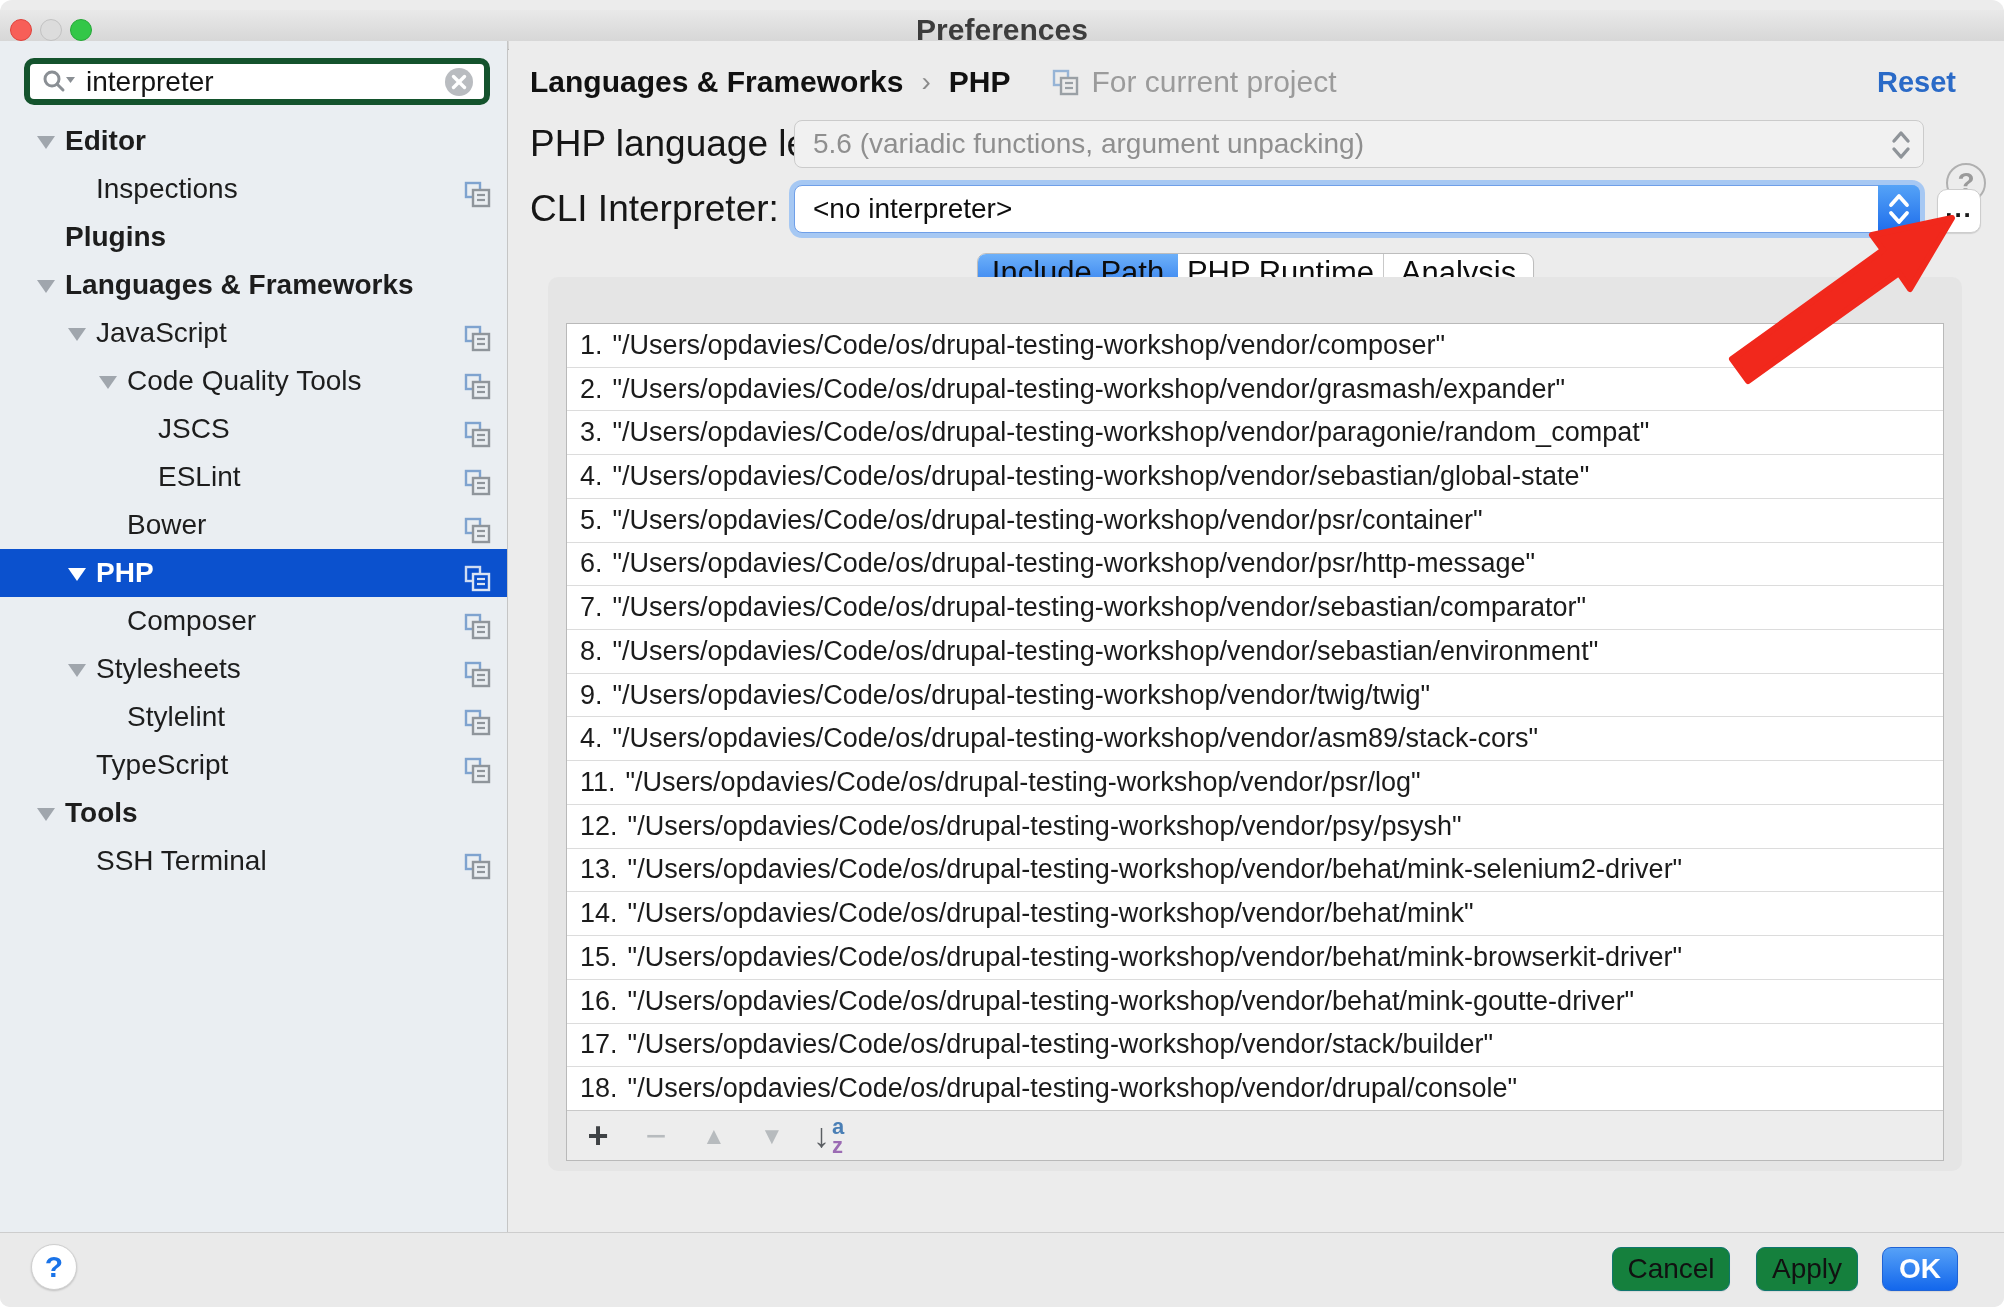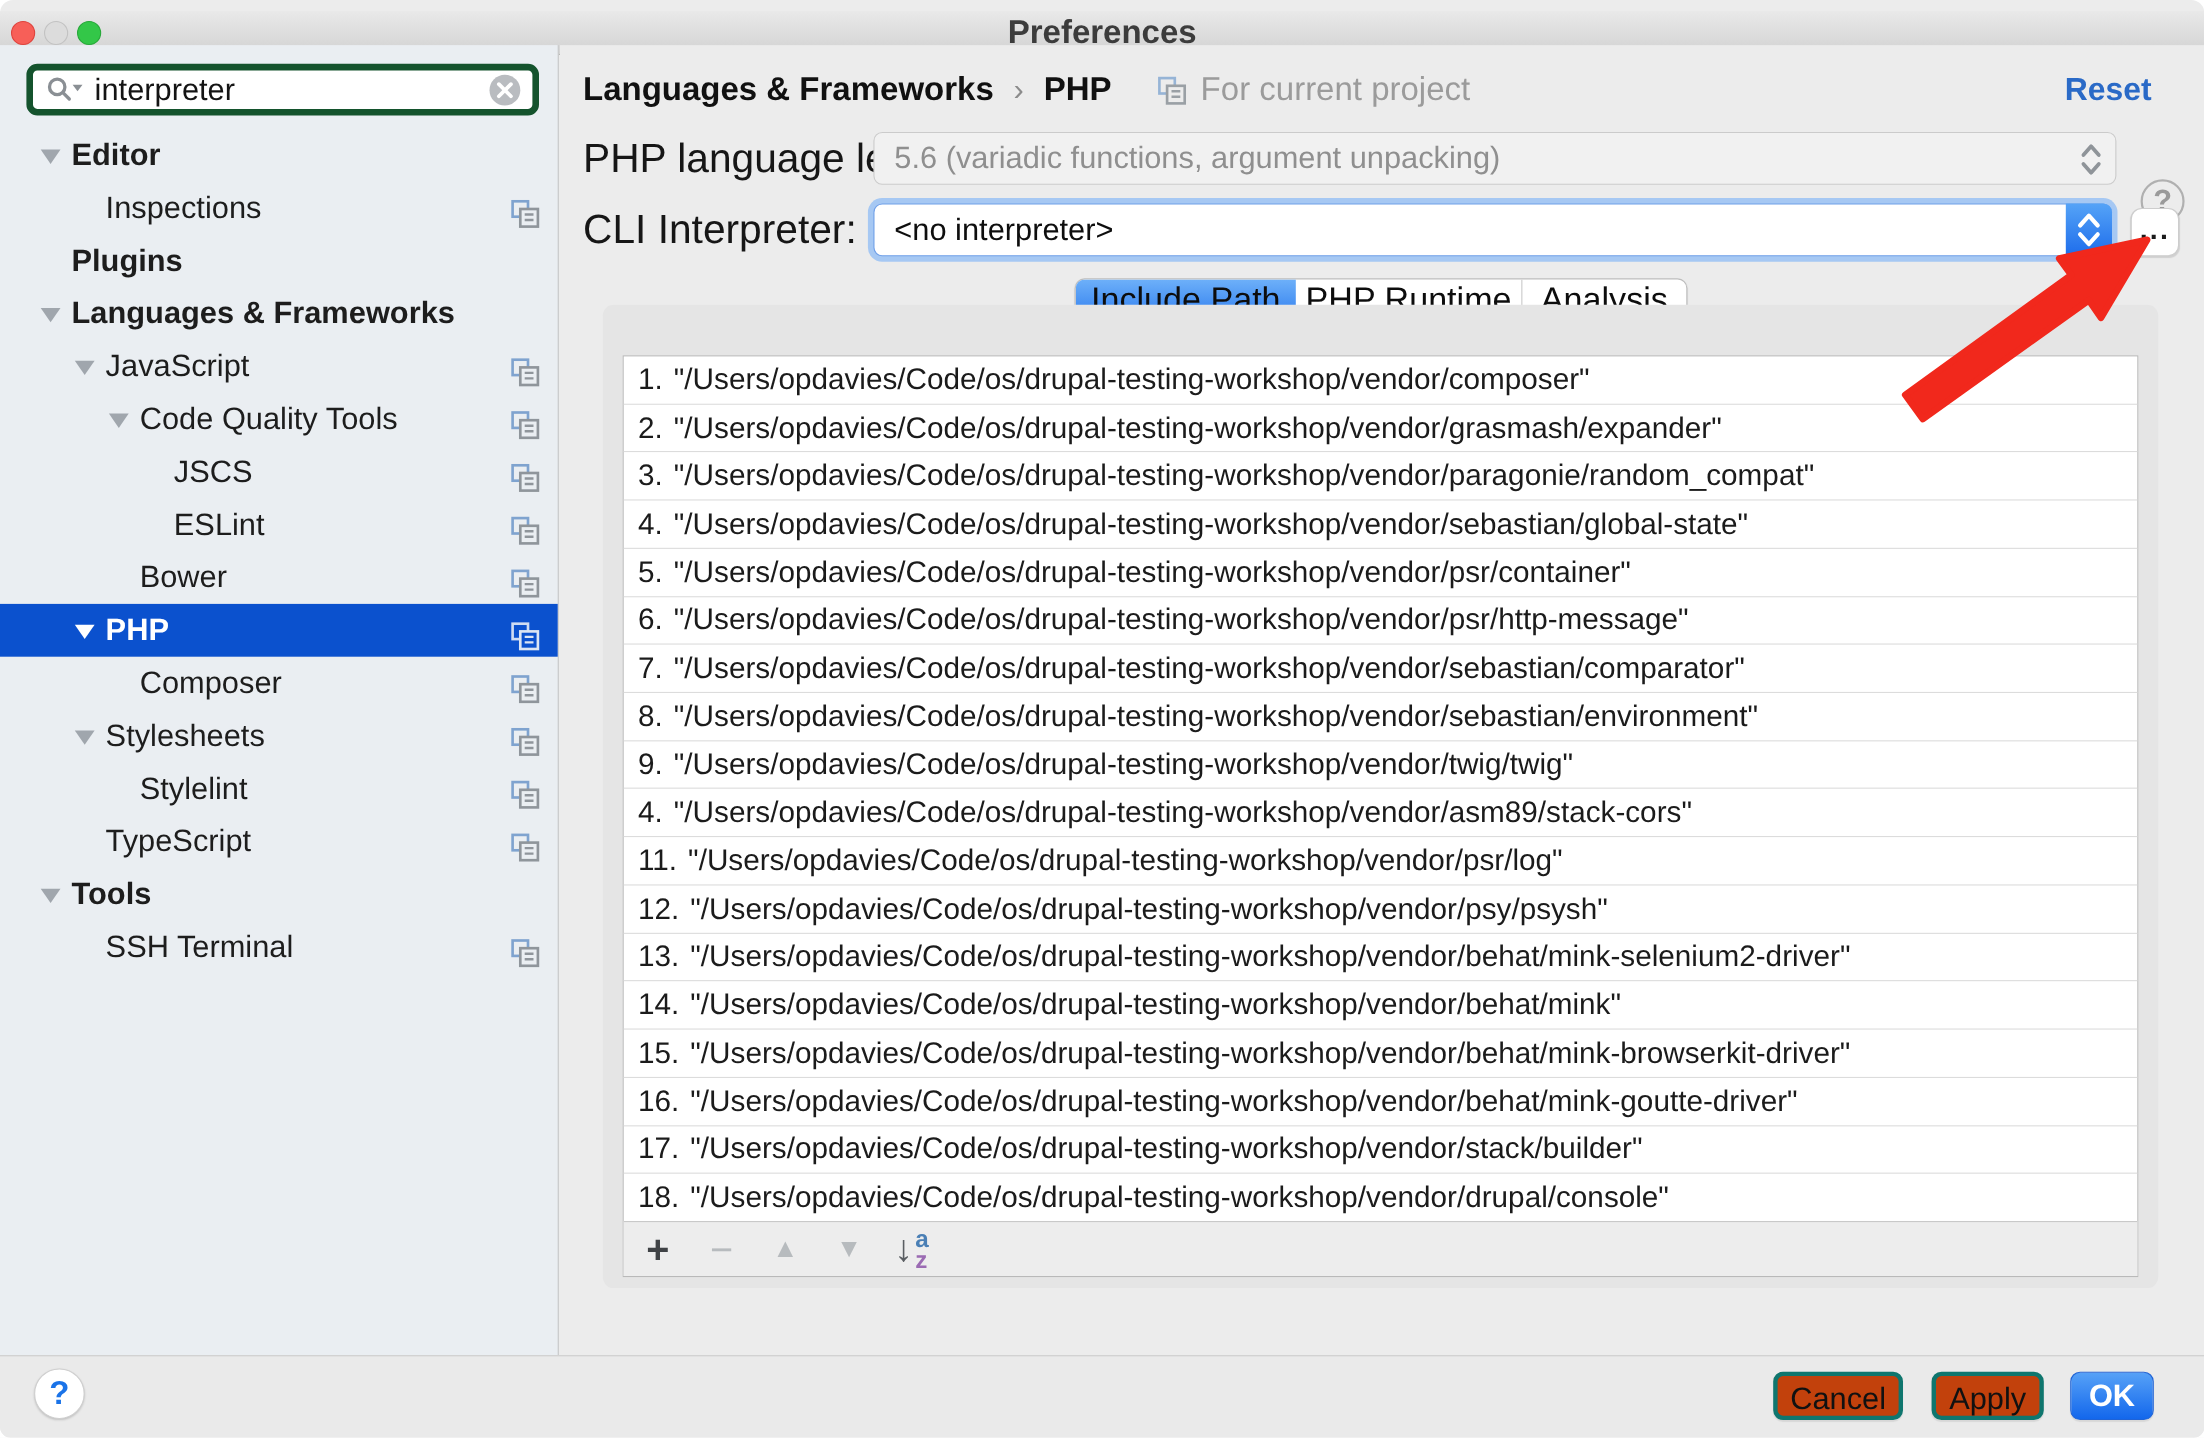--- a/index.html
+++ b/index.html
@@ -70,21 +70,21 @@
   .sort-ico{display:flex;align-items:center;height:46px;}
   .sort-arrow{font-size:34px;color:#5a5e62;}
   .sort-az{display:flex;flex-direction:column;margin-left:2px;}
   .sort-az i{font-style:normal;font-size:22px;line-height:19px;font-weight:600;}
   .sort-az .a{color:#4a7fb5;}
   .sort-az .z{color:#9b6bb3;}
 
   
   .footer{position:absolute;left:0;right:0;bottom:0;height:75px;background:#eaeaea;border-top:1px solid #cdcdcd;}
   .help-btn{position:absolute;left:31px;top:11px;width:46px;height:46px;background:#fff;border:1px solid #cfcfcf;border-radius:50%;box-shadow:0 1px 2px rgba(0,0,0,.18);color:var(--help,#1a73e8);font-size:30px;font-weight:700;text-align:center;line-height:44px;}
-  .btn{position:absolute;top:14px;height:44px;border-radius:9px;font-size:28px;text-align:center;line-height:42px;background:#c2410c;border:4px solid #0f766e;color:#111;box-shadow:0 1px 1px rgba(0,0,0,.08);}
+  .btn{position:absolute;top:14px;height:44px;border-radius:9px;font-size:28px;text-align:center;line-height:42px;background:#15803d;border:1px solid #0f766e;color:#111;box-shadow:0 1px 1px rgba(0,0,0,.08);}
   .btn-cancel{right:274px;width:118px;}
   .btn-apply{right:146px;width:102px;}
   .btn-ok{right:46px;width:76px;background:linear-gradient(var(--ok-top,#56a1f7),var(--ok-bot,#1367ec));border:1px solid #1f63d6;color:#fff;font-weight:600;}
 
   .arrow-overlay{position:absolute;left:0;top:0;width:2004px;height:1307px;pointer-events:none;z-index:50;}
 </style>
 </head>
 <body>
 
 <div class="window">

